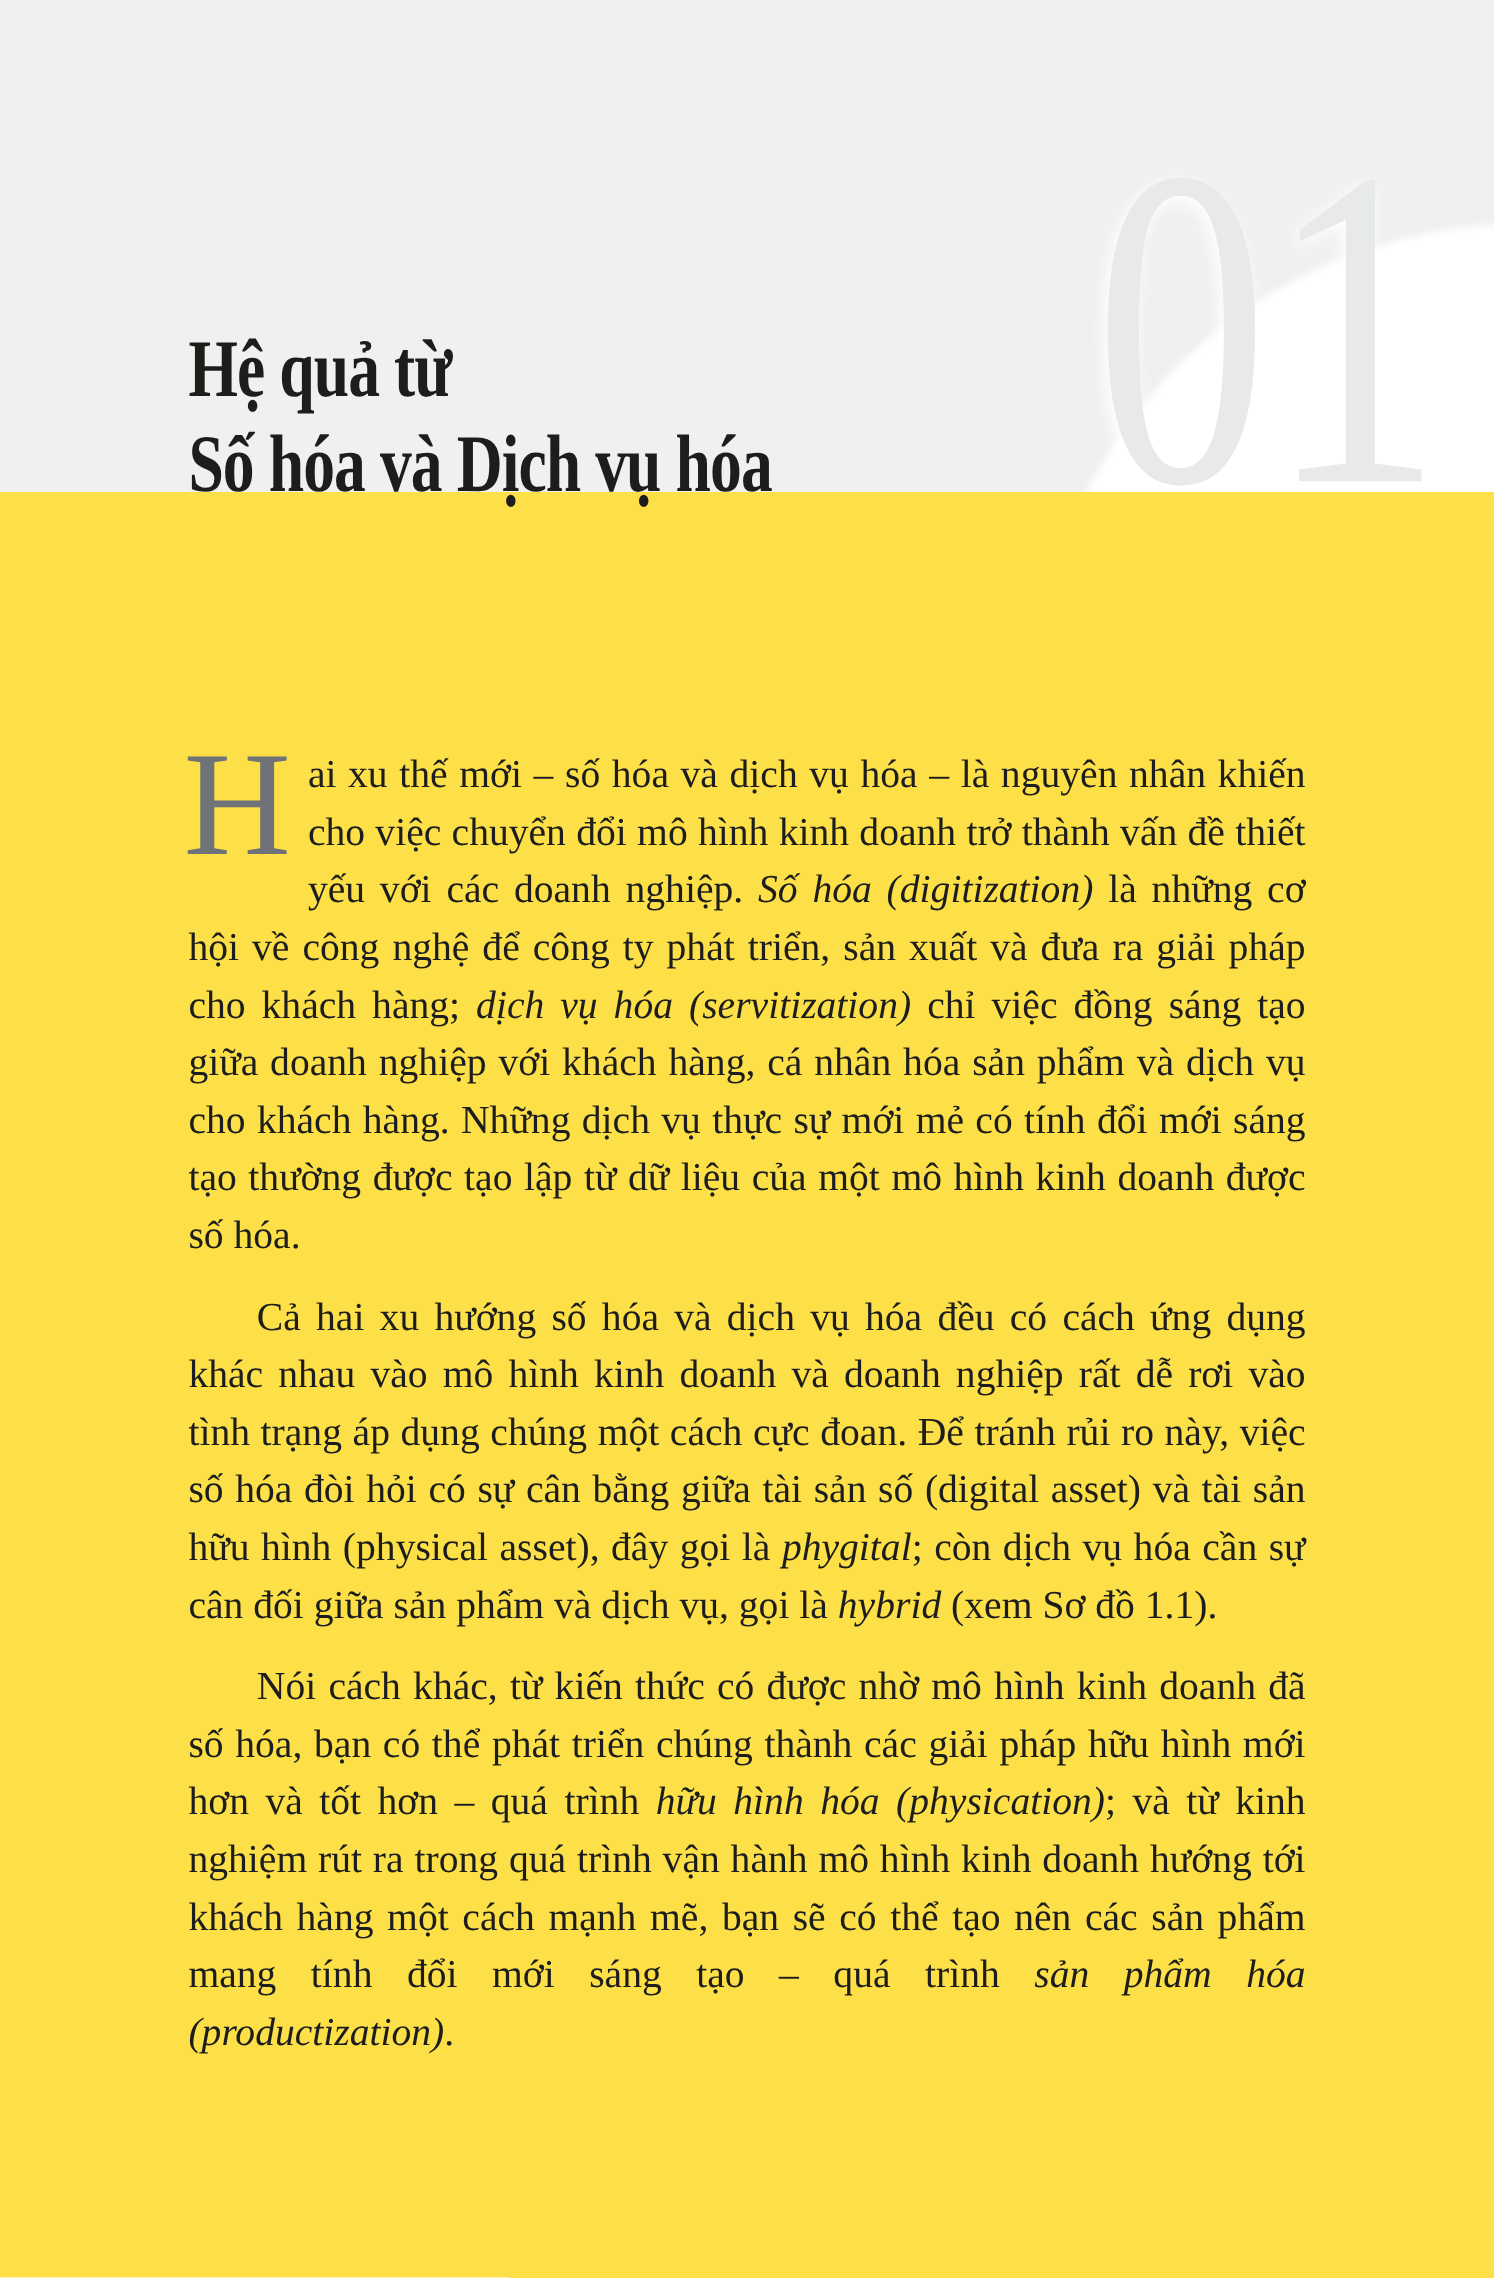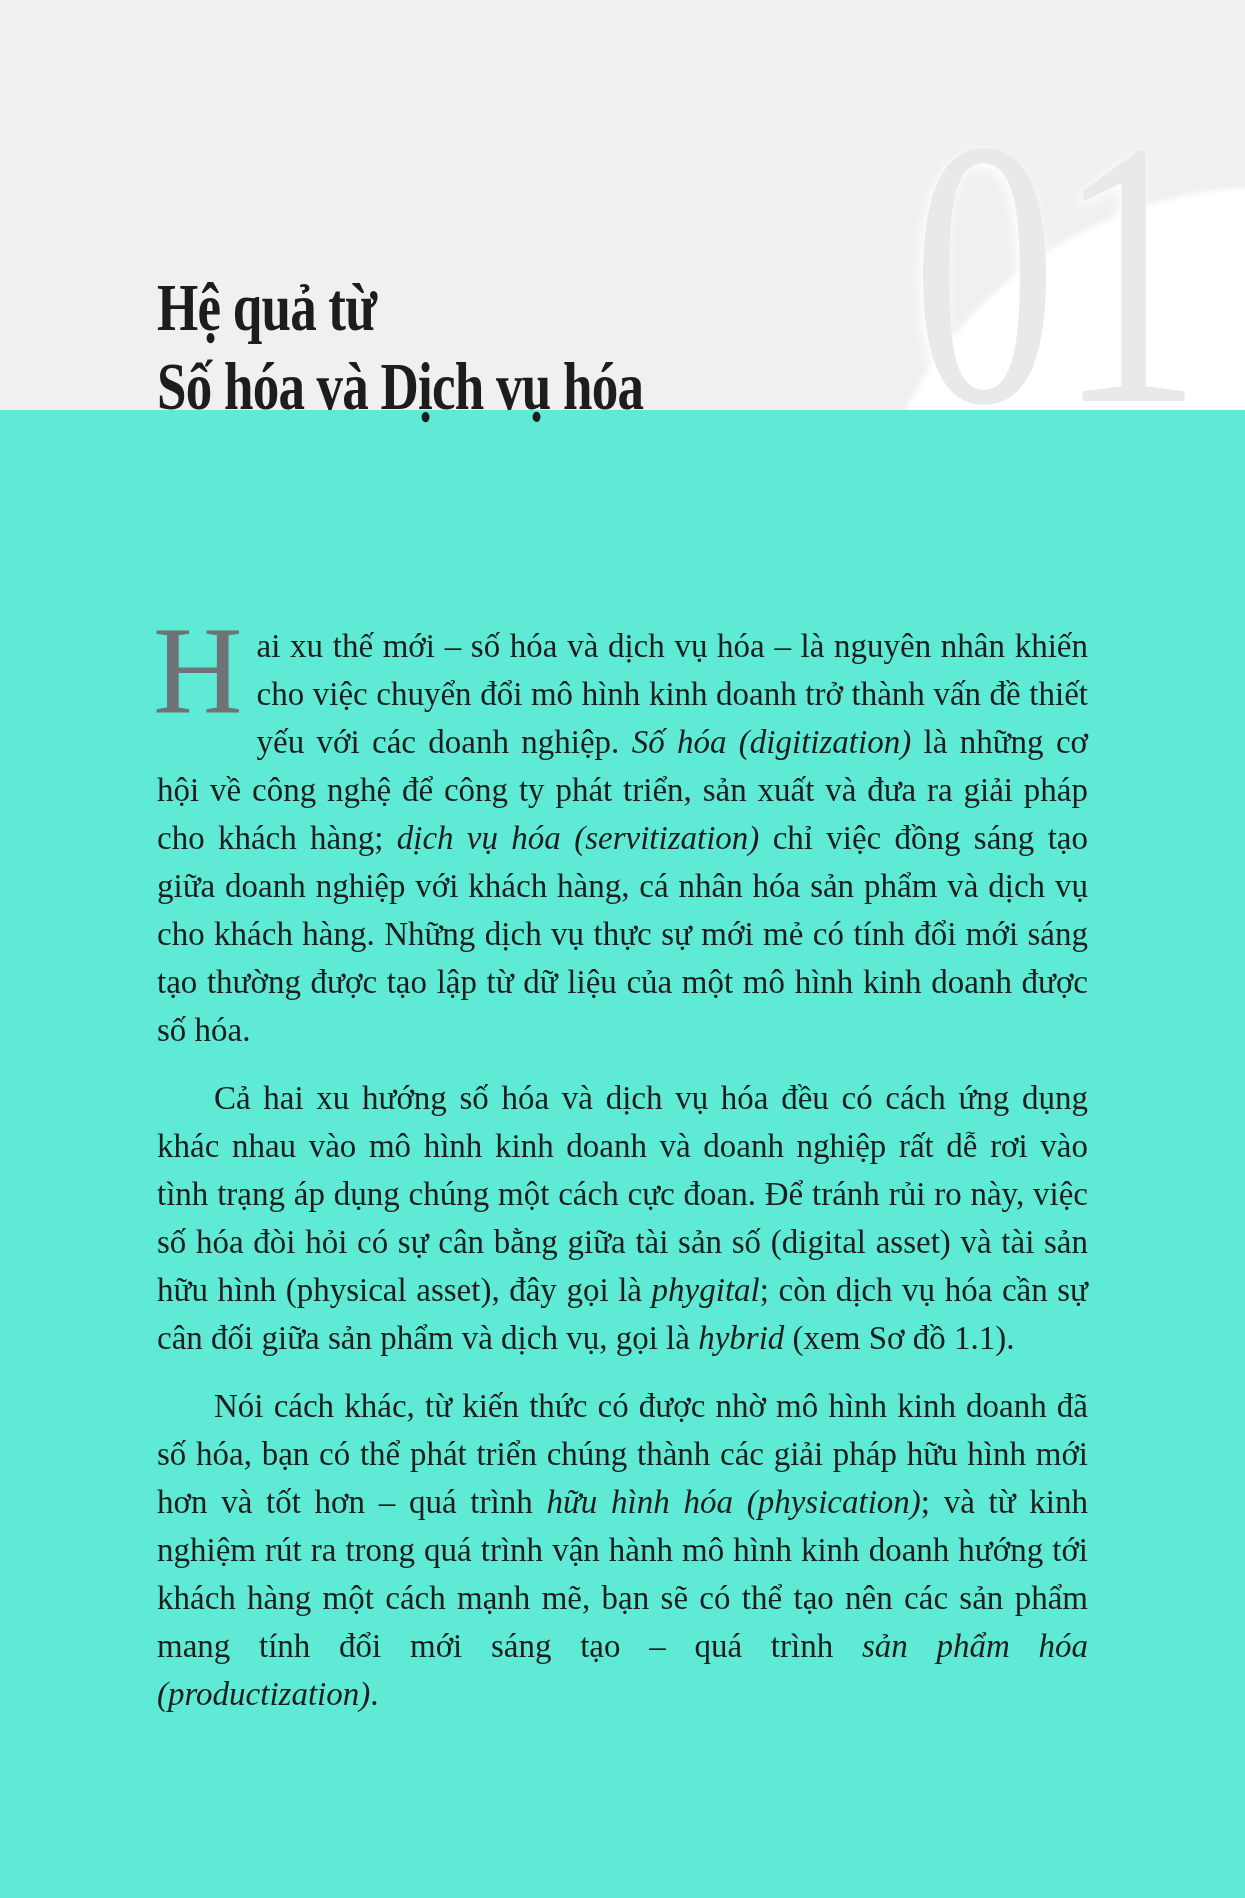--- a/index.html
+++ b/index.html
@@ -4,21 +4,21 @@
 <style>
   html, body {
     margin: 0;
     padding: 0;
     background: #ffffff;
   }
   .page {
     position: relative;
     width: 1245px;
     height: 1898px;
-    background: #5eead4;
+    background: #fde047;
     overflow: hidden;
     font-family: "Liberation Serif", "DejaVu Serif", serif;
   }
 
   
   .band {
     position: absolute;
     top: 0; left: 0;
     width: 1245px;
     height: 410px;

